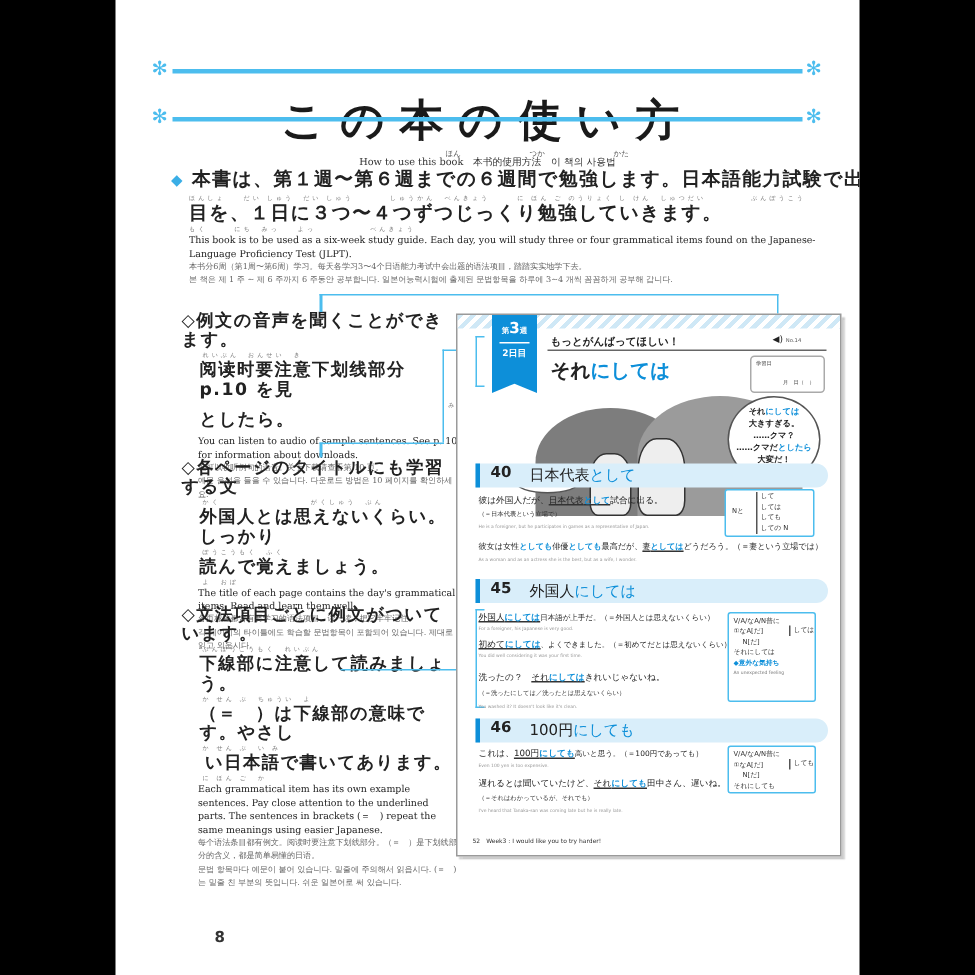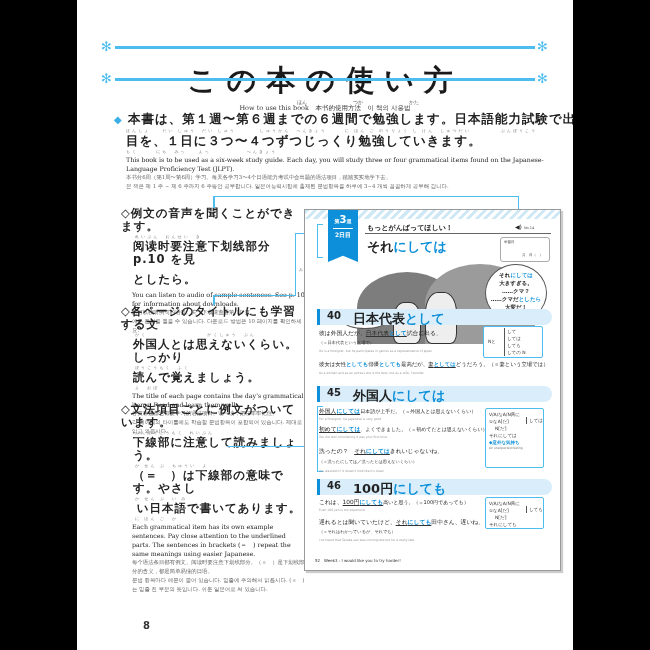--- a/index.html
+++ b/index.html
@@ -51,21 +51,21 @@
 
   .illus { position: absolute; left: 30px; top: 52px; width: 215px; height: 82px; }
   .hill { position: absolute; background: #8a8a8a; border-radius: 50% 50% 0 0; }
   .bubble { position: absolute; background: #fff; border: 1px solid #555; border-radius: 50%; font-size: 5.5px; color: #222; text-align: center; line-height: 8px; font-weight: bold; }
   .bubble .hl { color: #0d8fd9; }
   .kid { position: absolute; border: 1px solid #333; background: #eee; border-radius: 40% 40% 20% 20%; }
 
   .sec-head { position: absolute; left: 12px; width: 235px; height: 16px; background: #d9eefa; border-radius: 0 8px 8px 0; }
   .sec-head .bar { position: absolute; left: 0; top: 0; width: 3px; height: 16px; background: #0d8fd9; }
   .sec-head .num { position: absolute; left: 10px; top: 1px; font-size: 10px; font-weight: bold; color: #222; }
-  .sec-head .txt { position: absolute; left: 36px; top: 1px; font-size: 13px; font-weight: bold; color: #222; }
+  .sec-head .txt { position: absolute; left: 36px; top: 1px; font-size: 10px; font-weight: normal; color: #222; }
   .sec-head .txt .hl { color: #0d8fd9; }
 
   .ex { position: absolute; left: 14px; font-size: 5.8px; color: #222; white-space: nowrap; }
   .ex u { text-decoration: underline; text-decoration-color: #333; }
   .ex .hl { color: #0d8fd9; font-weight: bold; }
   .ex-tr { position: absolute; left: 14px; font-size: 3px; color: #999; white-space: nowrap; line-height: 4px; }
   .ex-note { position: absolute; left: 14px; font-size: 4.2px; color: #333; white-space: nowrap; }
 
   .gbox { position: absolute; border: 1px solid #4cbdee; border-radius: 2px; background: #fff; font-size: 4.5px; color: #333; line-height: 7px; padding: 2px 3px; }
   .gbox .hl { color: #0d8fd9; font-weight: bold; }

